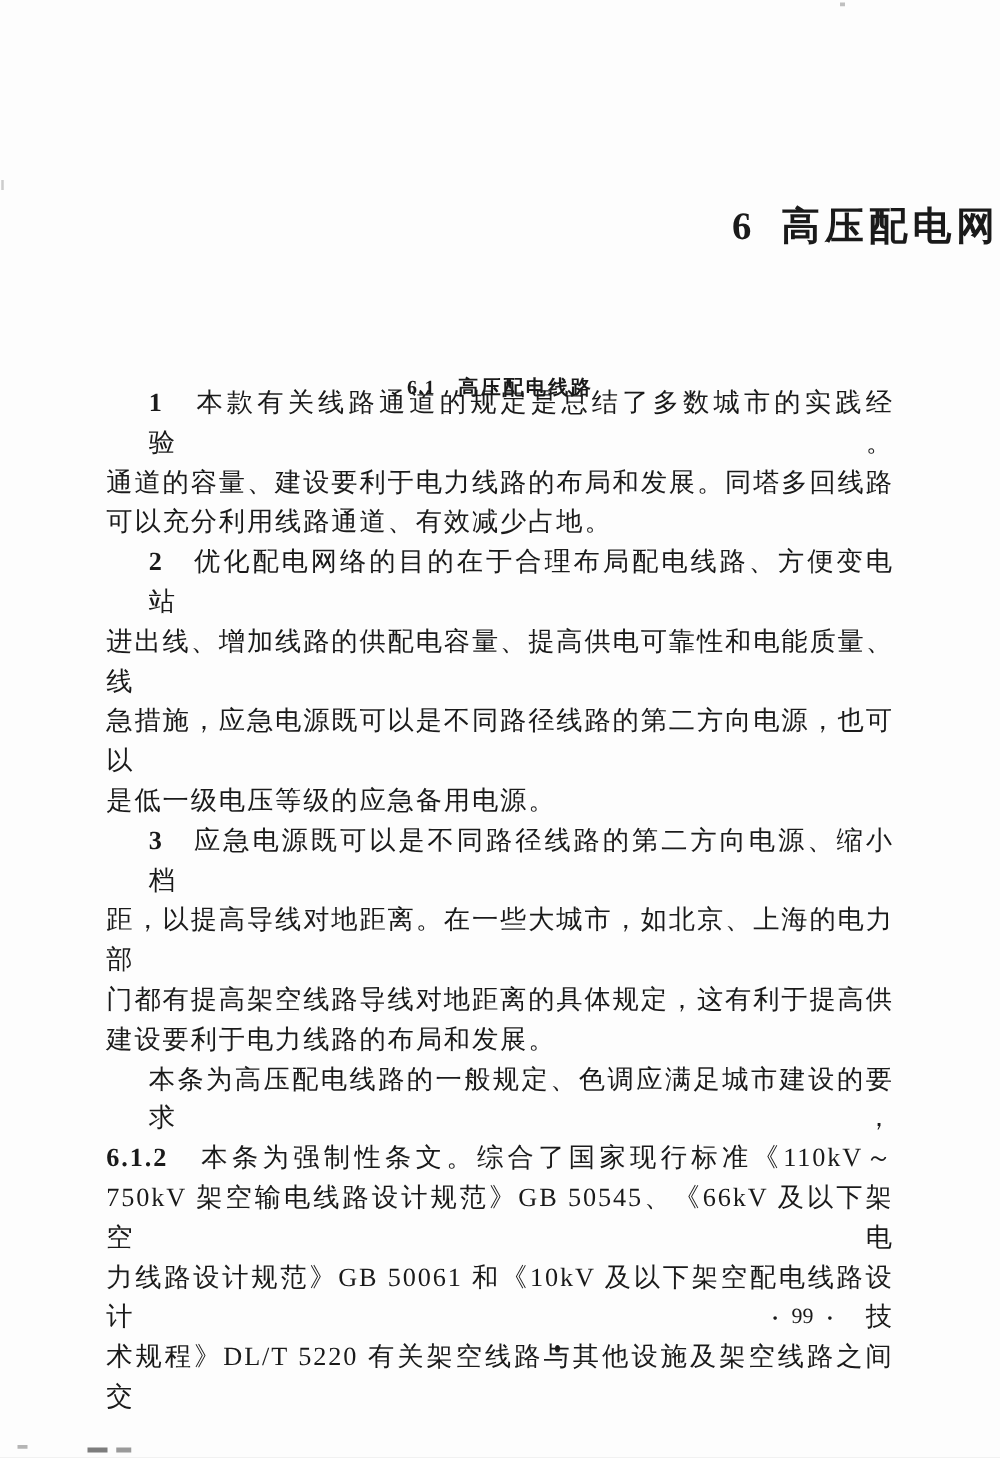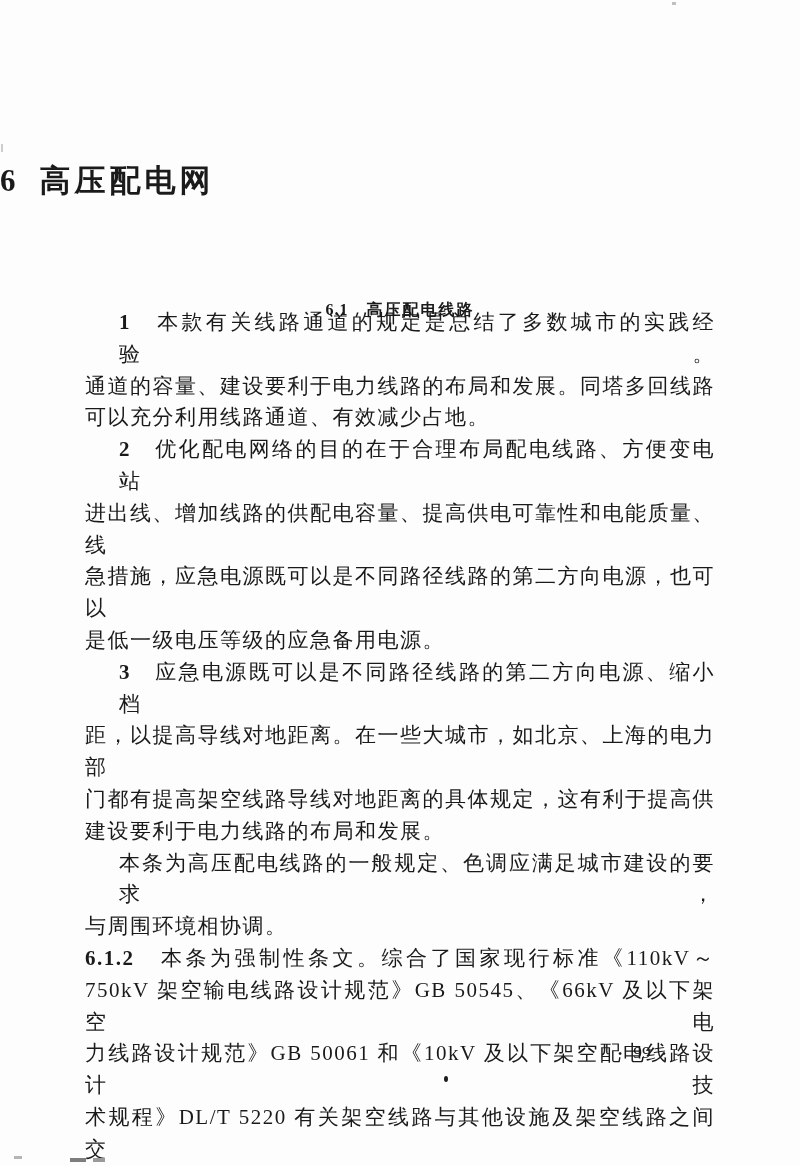--- a/index.html
+++ b/index.html
@@ -11,21 +11,21 @@
     background: #fdfdfd;
     overflow: hidden;
     color: #1a1a1a;
     font-family: "Liberation Serif", "DejaVu Serif", serif;
   }
 
   
   .chapter-title {
     position: absolute;
     top: 160px; left: 0; width: 100%;
-    text-align: left;
+    text-align: right;
     font-weight: bold;
     font-size: 31px;
     letter-spacing: 4px;
   }
   .chapter-title .num {
     font-family: "Liberation Serif", "DejaVu Serif", serif;
     letter-spacing: 0;
     margin-right: 24px;
   }
   .chapter-title .cjk {
@@ -106,21 +106,20 @@
     <div class="line"><span class="pfx"></span><span>可以充分利用线路通道、有效减少占地。</span></div>
     <div class="line j i"><span class="pfx">2</span><span>　优化配电网络的目的在于合理布局配电线路、方便变电站</span></div>
     <div class="line j"><span class="pfx"></span><span>进出线、增加线路的供配电容量、提高供电可靠性和电能质量、线</span></div>
     <div class="line j"><span class="pfx"></span><span>急措施，应急电源既可以是不同路径线路的第二方向电源，也可以</span></div>
     <div class="line"><span class="pfx"></span><span>是低一级电压等级的应急备用电源。</span></div>
     <div class="line j i"><span class="pfx">3</span><span>　应急电源既可以是不同路径线路的第二方向电源、缩小档</span></div>
     <div class="line j"><span class="pfx"></span><span>距，以提高导线对地距离。在一些大城市，如北京、上海的电力部</span></div>
     <div class="line j"><span class="pfx"></span><span>门都有提高架空线路导线对地距离的具体规定，这有利于提高供</span></div>
     <div class="line"><span class="pfx"></span><span>建设要利于电力线路的布局和发展。</span></div>
     <div class="line j i"><span class="pfx"></span><span>本条为高压配电线路的一般规定、色调应满足城市建设的要求，</span></div>
-    <div class="line"><span class="pfx"></span><span>与周围环境相协调。</span></div>
     <div class="line j"><span class="pfx">6.1.2</span><span>　本条为强制性条文。综合了国家现行标准《110kV～</span></div>
     <div class="line j"><span class="pfx"></span><span>750kV 架空输电线路设计规范》GB 50545、《66kV 及以下架空电</span></div>
     <div class="line j"><span class="pfx"></span><span>力线路设计规范》GB 50061 和《10kV 及以下架空配电线路设计技</span></div>
     <div class="line j"><span class="pfx"></span><span>术规程》DL/T 5220 有关架空线路与其他设施及架空线路之间交</span></div>
 
   </div>
 
   <div class="page-number">
     <span class="dot">•</span>
     <span class="num">99</span>

